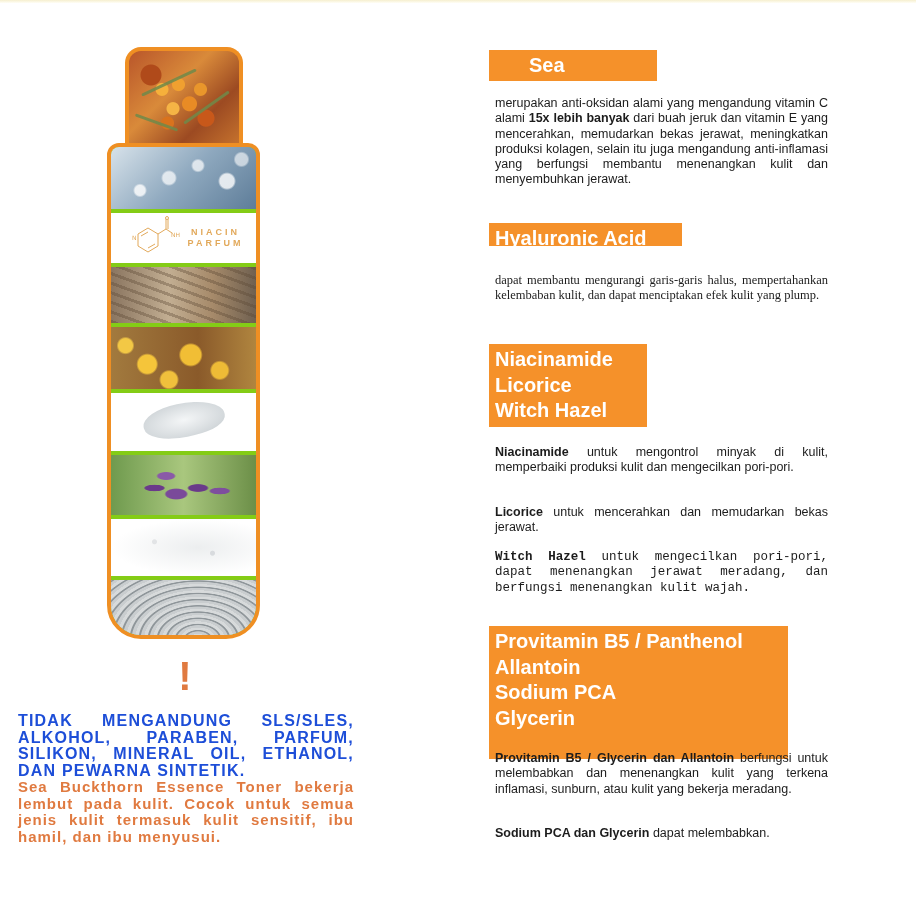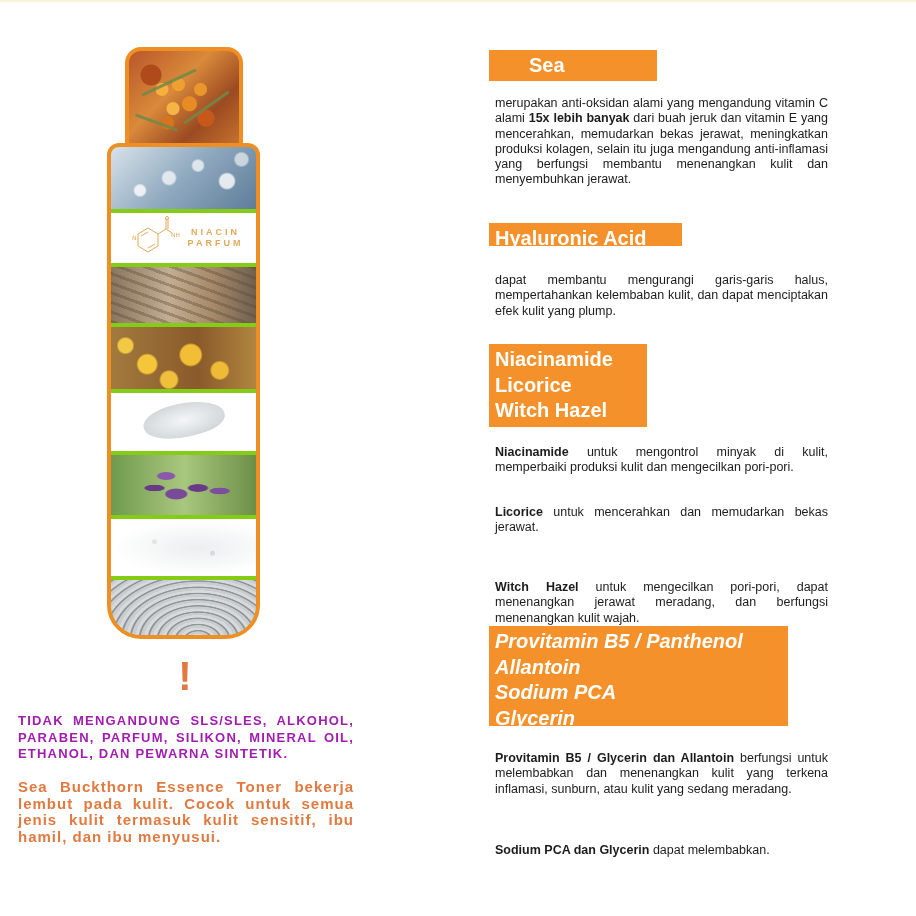--- a/index.html
+++ b/index.html
@@ -107,52 +107,52 @@
       #b7bcbf;
   }
 
   
   .exclaim {
     position: absolute; left: 174px; top: 656px; width: 22px; text-align: center;
     color: #e07a40; font-size: 40px; font-weight: bold; line-height: 40px;
   }
   .warning {
     position: absolute; left: 18px; top: 713px; width: 336px;
-    color: #a21caf; font-weight: bold; font-size: 13px; line-height: 16.5px;
+    color: #1d4ed8; font-weight: bold; font-size: 16px; line-height: 16.5px;
     letter-spacing: 1.2px; text-align: justify; text-align-last: left;
   }
   .usage {
     position: absolute; left: 18px; top: 779px; width: 336px;
     color: #e07a40; font-weight: bold; font-size: 15px; line-height: 16.5px;
     letter-spacing: 1px; text-align: justify; text-align-last: left;
   }
 
   
   .heading {
     position: absolute; left: 489px; background: #f5912a; color: #ffffff;
     font-weight: bold; font-size: 20px; line-height: 25.5px; padding: 3px 6px 3px 6px;
     box-sizing: border-box; white-space: pre-line;
   }
   .h-sea { top: 50px; width: 168px; height: 31px; padding-left: 40px; }
   .h-hya { top: 223px; width: 193px; height: 23px; }
   .h-nia { top: 344px; width: 158px; height: 83px; }
-  .h-pro { top: 626px; width: 299px; height: 100px; font-style: italic; }
+  .h-pro { top: 626px; width: 299px; height: 133px; }
 
   .para {
     position: absolute; left: 495px; width: 333px; color: #1c1c1c;
     font-size: 12.5px; line-height: 15.3px; text-align: justify; text-align-last: left;
   }
   .para b { font-weight: bold; }
   .p-sea { top: 96px; }
-  .p-hya { top: 273px; }
+  .p-hya { top: 273px; font-family: Liberation Serif, serif; }
   .p-nia1 { top: 445px; }
   .p-nia2 { top: 505px; }
-  .p-nia3 { top: 580px; }
+  .p-nia3 { top: 550px; font-family: Liberation Mono, monospace; }
   .p-pro1 { top: 751px; }
-  .p-pro2 { top: 843px; }
+  .p-pro2 { top: 826px; }
 </style>
 </head>
 <body>
 
 <div class="top-line"></div>
 
 <div class="bottle-neck">
   <div class="leaf" style="left:10px;top:30px;width:60px;transform:rotate(-25deg);"></div>
   <div class="leaf" style="left:50px;top:55px;width:55px;transform:rotate(-35deg);"></div>
   <div class="leaf" style="left:5px;top:70px;width:45px;transform:rotate(20deg);"></div>
@@ -203,14 +203,14 @@
 Licorice
 Witch Hazel</div>
 <div class="para p-nia1"><b>Niacinamide</b><span> untuk mengontrol minyak di kulit, memperbaiki produksi kulit dan mengecilkan pori-pori.</span></div>
 <div class="para p-nia2"><b>Licorice</b><span> untuk mencerahkan dan memudarkan bekas jerawat.</span></div>
 <div class="para p-nia3"><b>Witch Hazel</b><span> untuk mengecilkan pori-pori, dapat menenangkan jerawat meradang, dan berfungsi menenangkan kulit wajah.</span></div>
 
 <div class="heading h-pro">Provitamin B5 / Panthenol
 Allantoin
 Sodium PCA
 Glycerin</div>
-<div class="para p-pro1"><b>Provitamin B5 / Glycerin dan Allantoin</b><span> berfungsi untuk melembabkan dan menenangkan kulit yang terkena inflamasi, sunburn, atau kulit yang sedang meradang.</span></div>
+<div class="para p-pro1"><b>Provitamin B5 / Glycerin dan Allantoin</b><span> berfungsi untuk melembabkan dan menenangkan kulit yang terkena inflamasi, sunburn, atau kulit yang bekerja meradang.</span></div>
 <div class="para p-pro2"><b>Sodium PCA dan Glycerin</b><span> dapat melembabkan.</span></div>
 
 </body></html>

